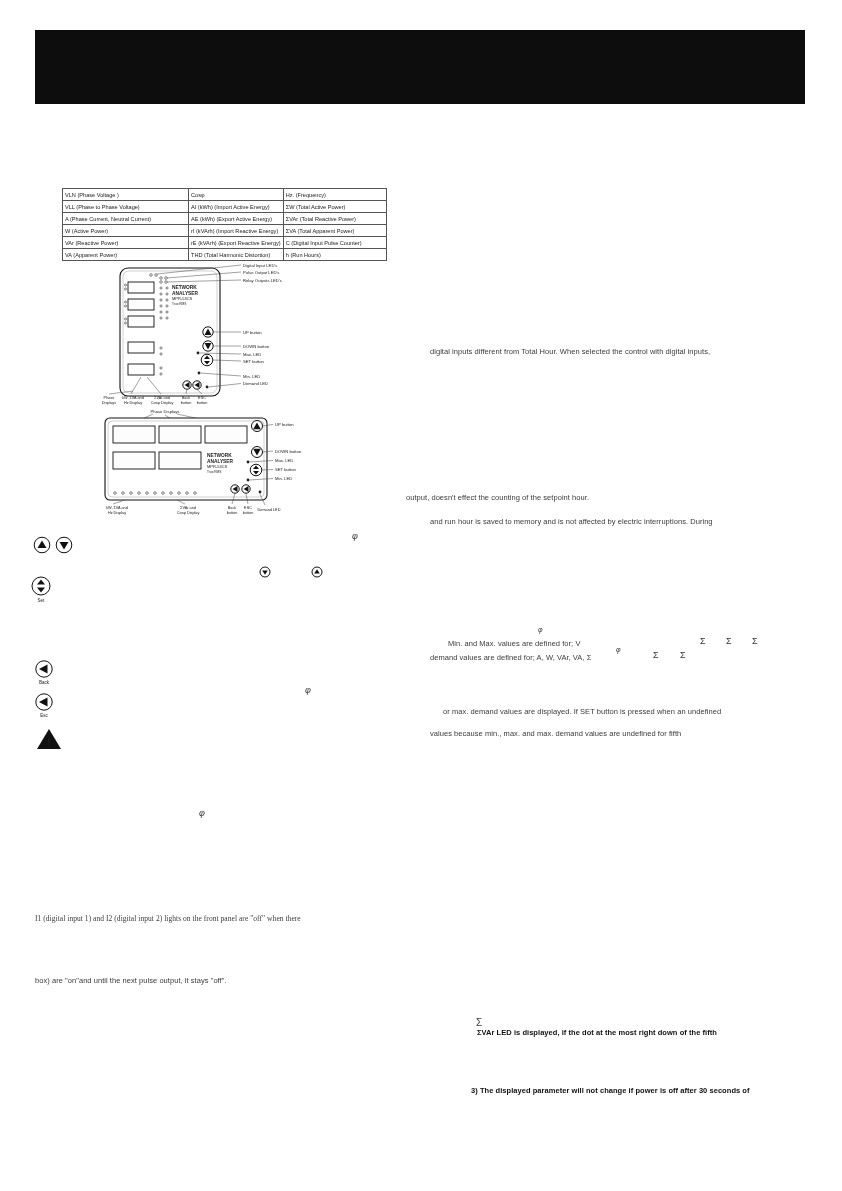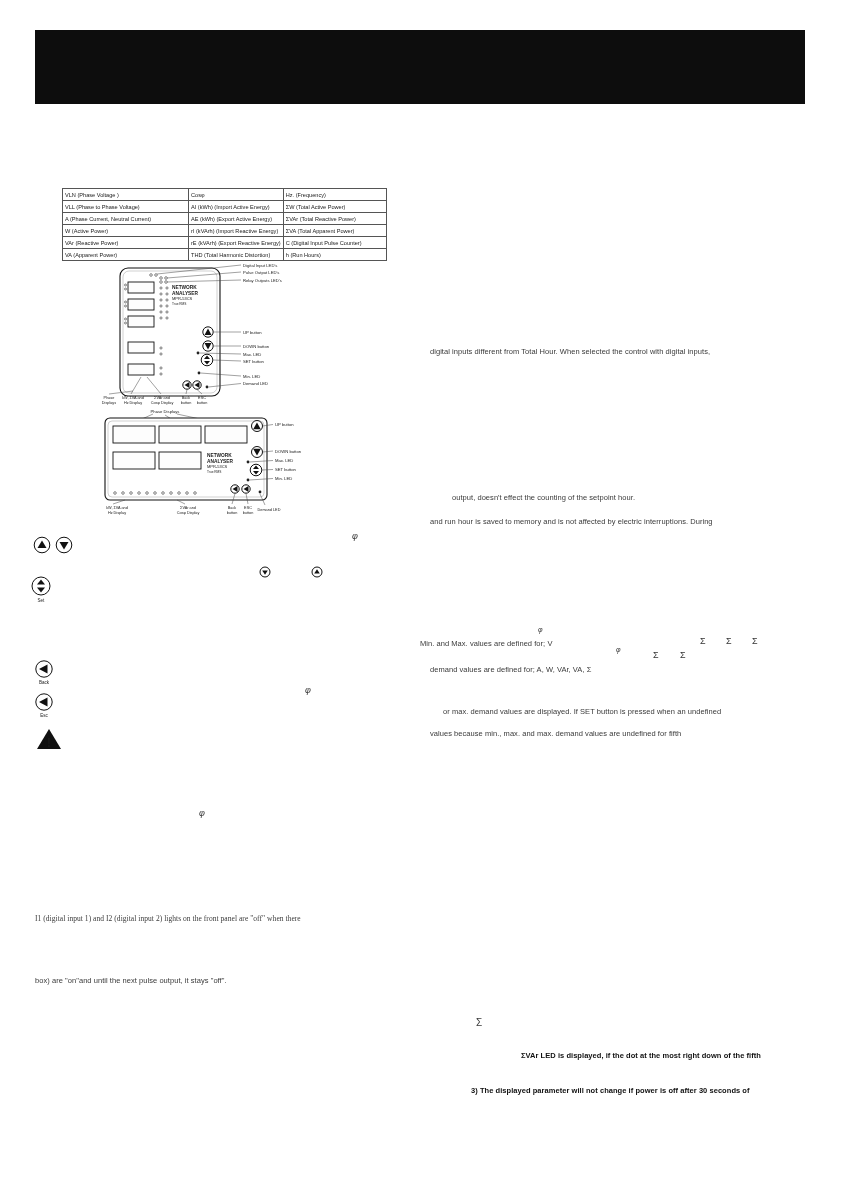--- a/index.html
+++ b/index.html
@@ -337,30 +337,30 @@
   <svg class="abs" style="left:259px;top:566px;" width="12" height="12">
     <circle class="btn" cx="6" cy="6" r="5" stroke-width="1.1"></circle>
     <polygon class="tri" points="6,8.8 8.8,4.4 3.2,4.4"></polygon>
   </svg>
   <svg class="abs" style="left:311px;top:566px;" width="12" height="12">
     <circle class="btn" cx="6" cy="6" r="5" stroke-width="1.1"></circle>
     <polygon class="tri" points="6,3.2 8.8,7.6 3.2,7.6"></polygon>
   </svg>
 
   <div class="bodyline" style="left:430px;top:347px;">digital inputs different from Total Hour. When selected the control with digital inputs,</div>
-  <div class="bodyline" style="left:452px;top:493px;">output, doesn't effect the counting of the setpoint hour.</div>
+  <div class="bodyline" style="left:406px;top:493px;">output, doesn't effect the counting of the setpoint hour.</div>
   <div class="bodyline" style="left:430px;top:517px;text-align:center;">and run hour is saved to memory and is not affected by electric interruptions. During</div>
-  <div class="bodyline" style="left:420px;top:639px;">Min. and Max. values are defined for; V</div>
-  <div class="bodyline" style="left:430px;top:653px;margin-top:12px;">demand values are defined for; A, W, VAr, VA, Σ</div>
+  <div class="bodyline" style="left:448px;top:639px;">Min. and Max. values are defined for; V</div>
+  <div class="bodyline" style="left:430px;top:653px;">demand values are defined for; A, W, VAr, VA, Σ</div>
   <div class="bodyline" style="left:443px;top:707px;">or max. demand values are displayed. If SET button is pressed when an undefined</div>
   <div class="bodyline" style="left:430px;top:729px;">values because min., max. and max. demand values are undefined for fifth</div>
   <div class="bodyline" style="left:35px;top:914px;font-family:Liberation Serif, serif;">I1 (digital input 1) and I2 (digital input 2) lights on the front panel are "off" when there</div>
   <div class="bodyline" style="left:35px;top:976px;">box) are "on"and until the next pulse output, it stays "off".</div>
   <div class="bodyline" style="left:476px;top:1017px;font-size:10px;">Σ</div>
-  <div class="bodyline bold" style="left:477px;top:1051px;margin-left:44px;">ΣVAr LED is displayed, if the dot at the most right down of the fifth</div>
+  <div class="bodyline bold" style="left:477px;top:1028px;">ΣVAr LED is displayed, if the dot at the most right down of the fifth</div>
   <div class="bodyline bold" style="left:430px;top:1086px;margin-left:41px;">3) The displayed parameter will not change if power is off after 30 seconds of</div>
 
   <span class="stray" style="left:352px;top:531px;font-size:9px;">φ</span>
   <span class="stray" style="left:305px;top:685px;font-size:9px;">φ</span>
   <span class="stray" style="left:199px;top:808px;font-size:9px;">φ</span>
   <span class="stray" style="left:538px;top:626px;font-size:7px;">φ</span>
   <span class="stray" style="left:616px;top:646px;font-size:7px;">φ</span>
   <span class="stray sig" style="left:700px;top:636px;font-size:9px;">Σ</span>
   <span class="stray sig" style="left:726px;top:636px;font-size:9px;">Σ</span>
   <span class="stray sig" style="left:752px;top:636px;font-size:9px;">Σ</span>

